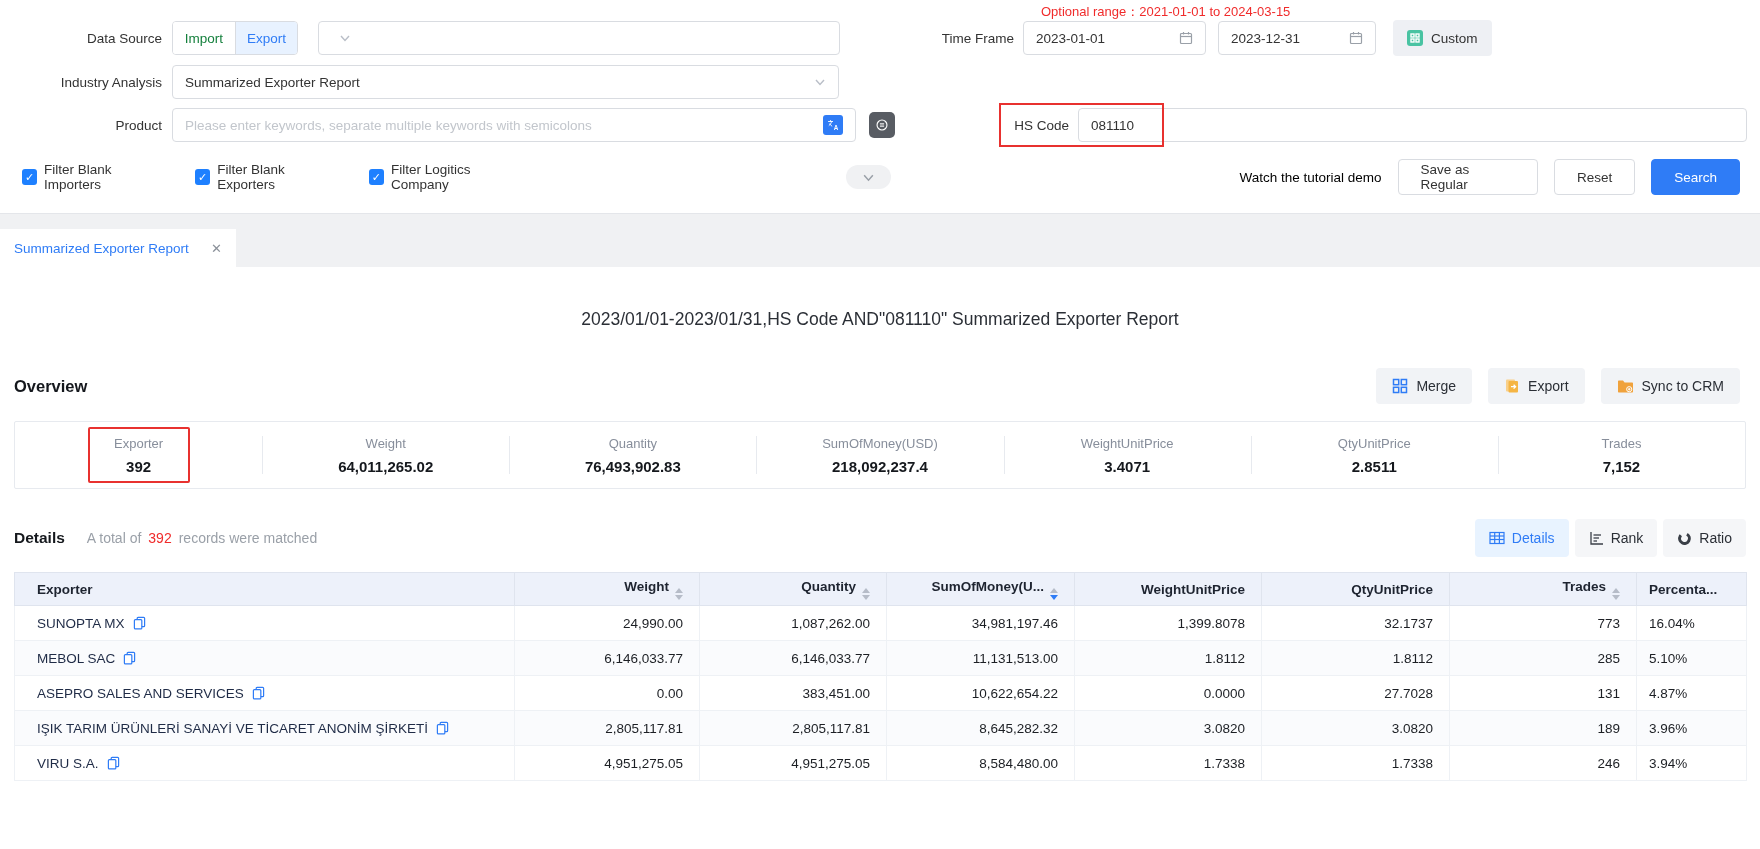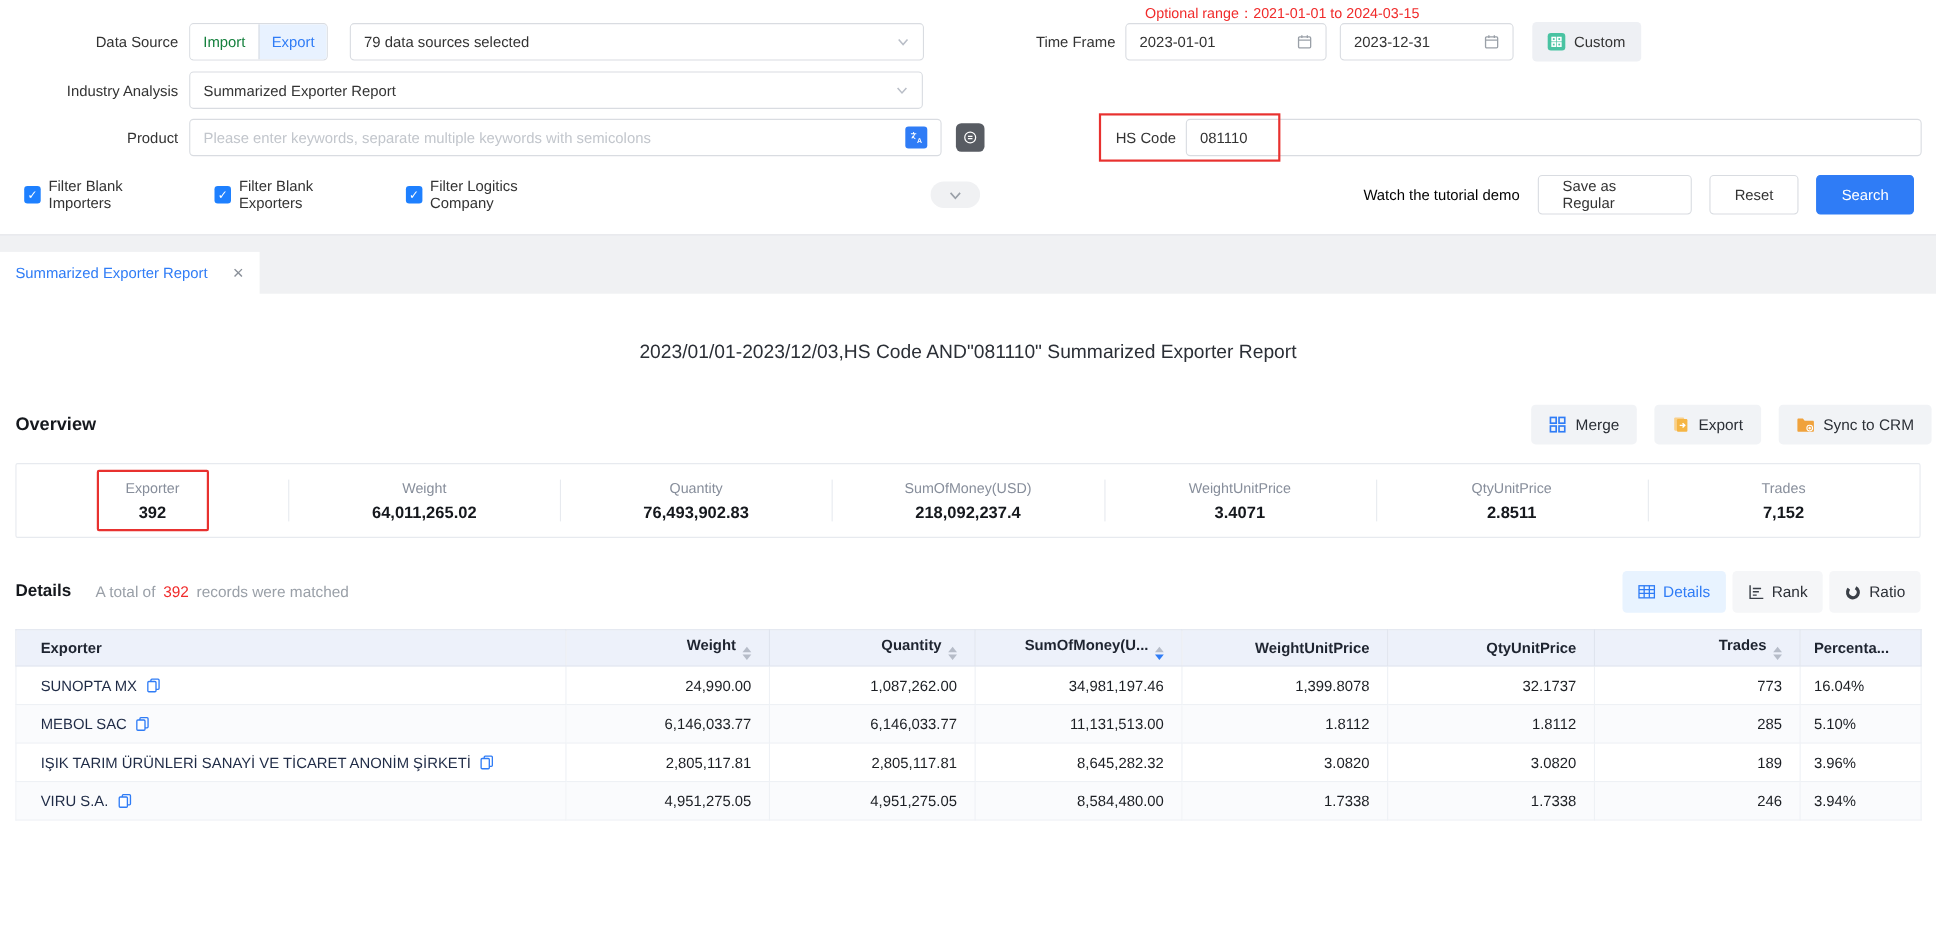--- a/index.html
+++ b/index.html
@@ -54,21 +54,21 @@
   .btn.primary { background:#2f7cf6; border-color:#2f7cf6; color:#fff; padding:0 22px; }
 
   
   .tabbar { margin-top:18px; height:54px; background:#f0f1f3; border-top:1px solid #e4e6ea; padding-top:15px; }
   .tab { width:236px; height:39px; background:#fff; display:flex; align-items:center; padding:0 14px;
     color:#2f7cf6; cursor:pointer; }
   .tab .x { margin-left:auto; color:#8a9099; font-size:13px; cursor:pointer; }
 
   
   .title { margin-top:42px; text-align:center; font-size:17.5px; font-weight:500; color:#2b2f36; }
-  .ovrow { display:flex; align-items:center; margin:36px 4px 0 14px; height:40px; }
+  .ovrow { display:flex; align-items:center; margin:36px 20px 0 14px; height:40px; }
   .ovrow h2 { font-size:16.5px; color:#15181d; }
   .ovbtns { margin-left:auto; display:flex; gap:16px; }
   .gbtn { height:36px; background:#f1f3f6; border-radius:4px; display:flex; align-items:center; gap:8px;
     padding:0 16px; font-size:14px; color:#2b2f36; cursor:pointer; }
 
   .stats { margin:15px 14px 0; border:1px solid #e7eaef; border-radius:2px; height:68px; display:flex; }
   .stat { flex:1; position:relative; display:flex; flex-direction:column; align-items:center; justify-content:center; gap:7px; }
   .stat + .stat::before { content:""; position:absolute; left:0; top:14px; bottom:14px; width:1px; background:#e7eaef; }
   .stat .l { font-size:13px; color:#878e9b; }
   .stat .v { font-size:15px; font-weight:700; color:#15181d; }
@@ -110,21 +110,20 @@
 <div class="filters">
   <div class="opt-range">Optional range：2021-01-01 to 2024-03-15</div>
 
   <div class="frow">
     <span class="lbl">Data Source</span>
     <div class="toggle">
       <span class="t">Import</span>
       <span class="t active">Export</span>
     </div>
     <div class="select w522">
-      <span class="val">79 data sources selected</span>
       <span class="chev">
         <svg width="12" height="12" viewBox="0 0 12 12">
             <polyline points="2,4 6,8.5 10,4" fill="none" stroke="#b9bec7" stroke-width="1.4"></polyline>
           </svg>
       </span>
     </div>
     <div class="rgroup">
       <span class="rlbl">Time Frame</span>
       <div class="select date">
         <input readonly="" value="2023-01-01" style="">
@@ -228,21 +227,21 @@
 </div>
 
 <div class="tabbar">
   <div class="tab">
     <span>Summarized Exporter Report</span>
     <span class="x">✕</span>
   </div>
 </div>
 
 <div>
-  <div class="title">2023/01/01-2023/12/03,HS Code AND"081110" Summarized Exporter Report</div>
+  <div class="title">2023/01/01-2023/01/31,HS Code AND"081110" Summarized Exporter Report</div>
 
   <div class="ovrow">
     <h2>Overview</h2>
     <div class="ovbtns">
       <span class="gbtn">
         <svg width="16" height="16" viewBox="0 0 16 16" fill="none" stroke="#2f7cf6" stroke-width="1.5">
             <rect x="1.5" y="1.5" width="5.2" height="5.2"></rect>
             <rect x="9.3" y="1.5" width="5.2" height="5.2"></rect>
             <rect x="1.5" y="9.3" width="5.2" height="5.2"></rect>
             <rect x="9.3" y="9.3" width="5.2" height="5.2"></rect>
@@ -406,20 +405,40 @@
         <td class="tr">6,146,033.77</td>
         <td class="tr">11,131,513.00</td>
         <td class="tr">1.8112</td>
         <td class="tr">1.8112</td>
         <td class="tr">285</td>
         <td class="tl pct">5.10%</td>
       </tr>
       <tr>
         <td class="tl exp">
             <span class="exp-cell">
+              <span>ASEPRO SALES AND SERVICES</span>
+              <span class="copy-ic">
+                <svg width="13" height="14" viewBox="0 0 14 15" fill="none" stroke="#2f7cf6" stroke-width="1.3">
+                  <rect x="4.5" y="1.5" width="8" height="10" rx="1"></rect>
+                  <rect x="1.5" y="3.8" width="8" height="10" rx="1" fill="#fff"></rect>
+                </svg>
+              </span>
+            </span>
+          </td>
+        <td class="tr">0.00</td>
+        <td class="tr">383,451.00</td>
+        <td class="tr">10,622,654.22</td>
+        <td class="tr">0.0000</td>
+        <td class="tr">27.7028</td>
+        <td class="tr">131</td>
+        <td class="tl pct">4.87%</td>
+      </tr>
+      <tr>
+        <td class="tl exp">
+            <span class="exp-cell">
               <span>IŞIK TARIM ÜRÜNLERİ SANAYİ VE TİCARET ANONİM ŞİRKETİ</span>
               <span class="copy-ic">
                 <svg width="13" height="14" viewBox="0 0 14 15" fill="none" stroke="#2f7cf6" stroke-width="1.3">
                   <rect x="4.5" y="1.5" width="8" height="10" rx="1"></rect>
                   <rect x="1.5" y="3.8" width="8" height="10" rx="1" fill="#fff"></rect>
                 </svg>
               </span>
             </span>
           </td>
         <td class="tr">2,805,117.81</td>

